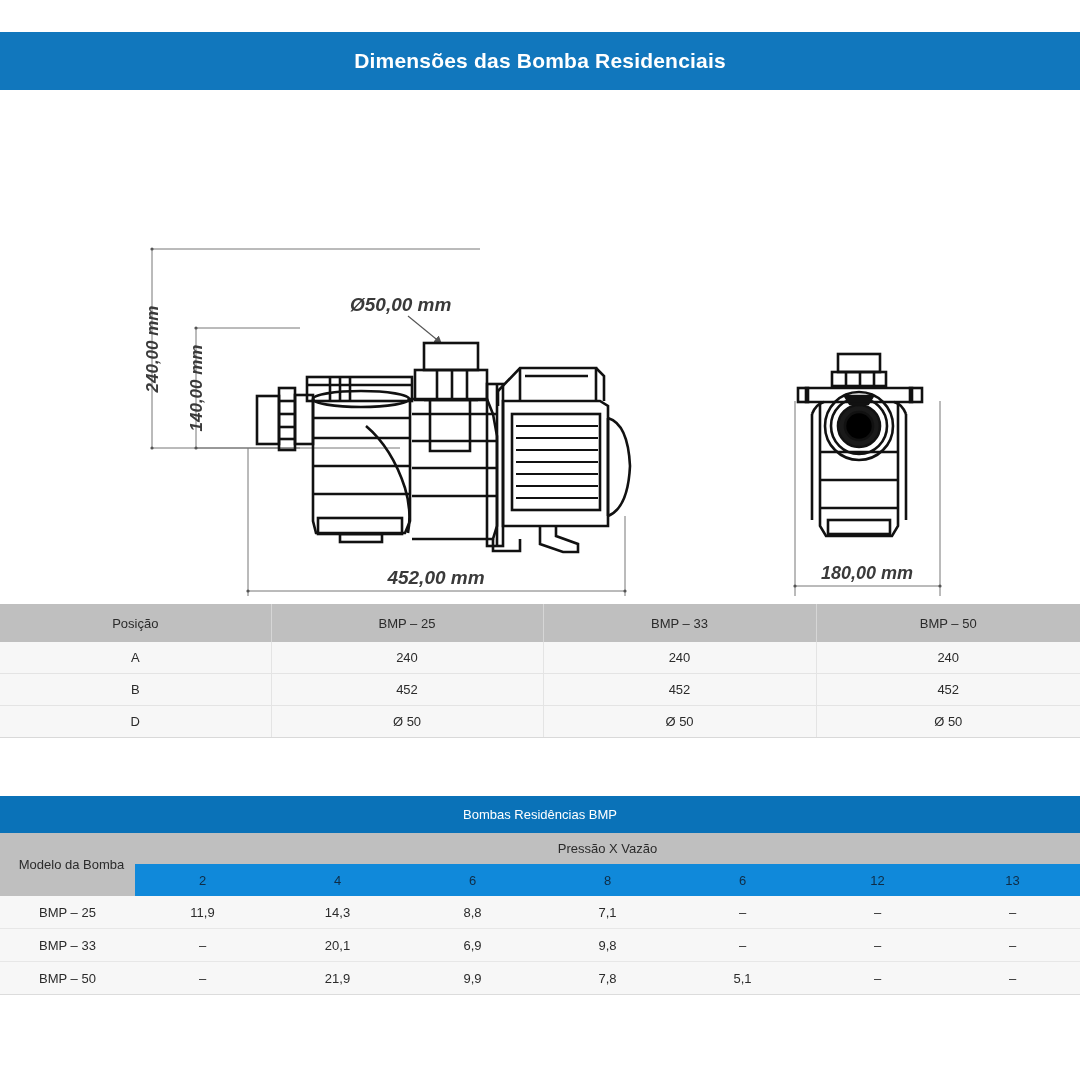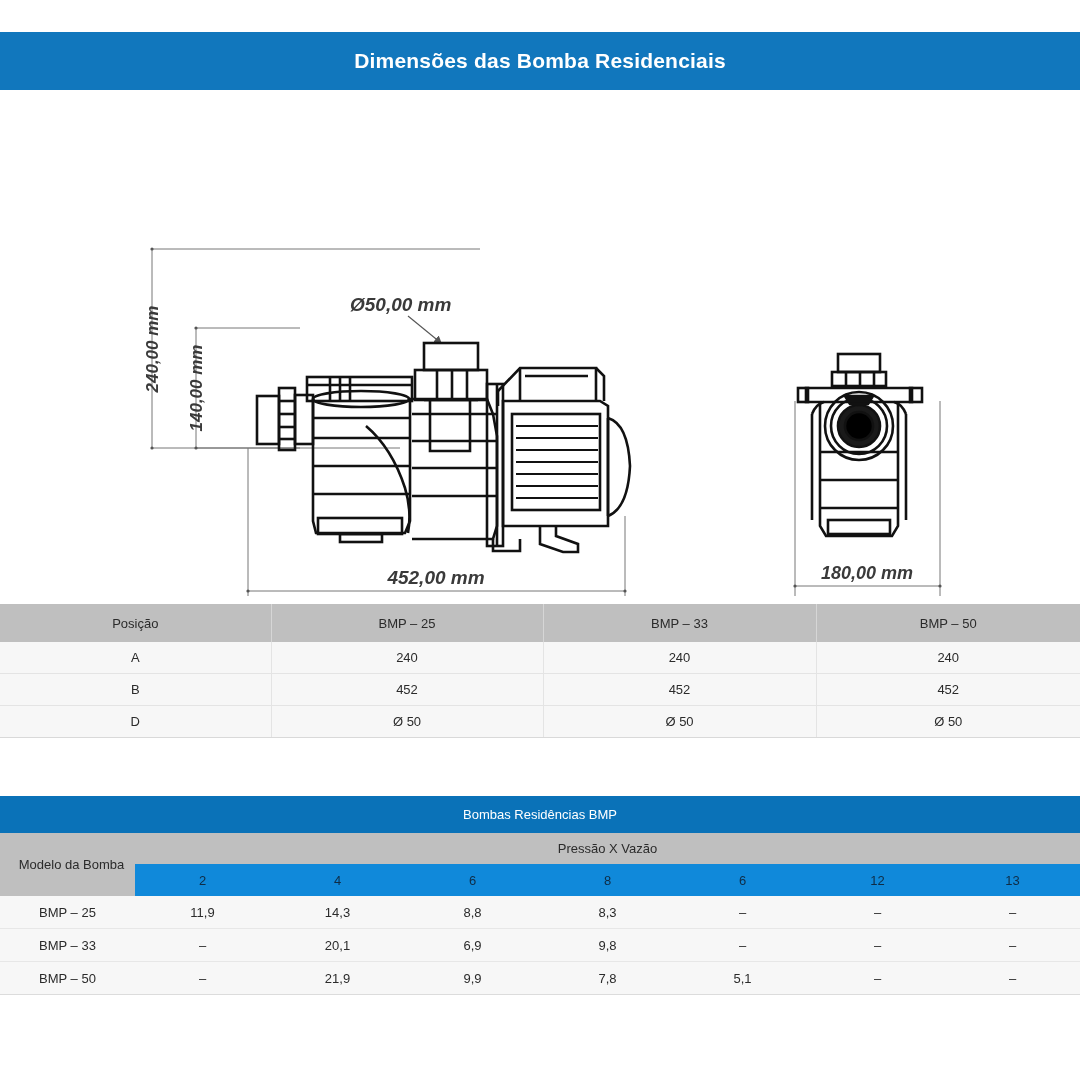--- a/index.html
+++ b/index.html
@@ -316,21 +316,21 @@
       <th>12</th>
       <th>13</th>
     </tr>
   </thead>
   <tbody>
     <tr>
       <td class="model-cell">BMP – 25</td>
       <td>11,9</td>
       <td>14,3</td>
       <td>8,8</td>
-      <td>8,3</td>
+      <td>7,1</td>
       <td>–</td>
       <td>–</td>
       <td>–</td>
     </tr>
     <tr>
       <td class="model-cell">BMP – 33</td>
       <td>–</td>
       <td>20,1</td>
       <td>6,9</td>
       <td>9,8</td>

